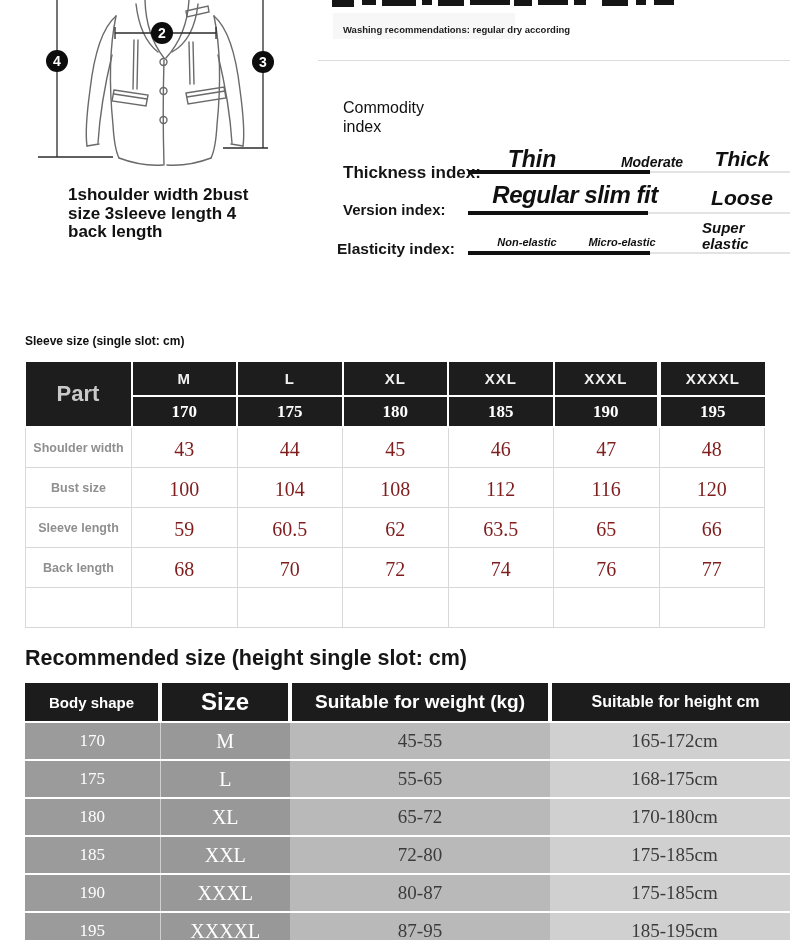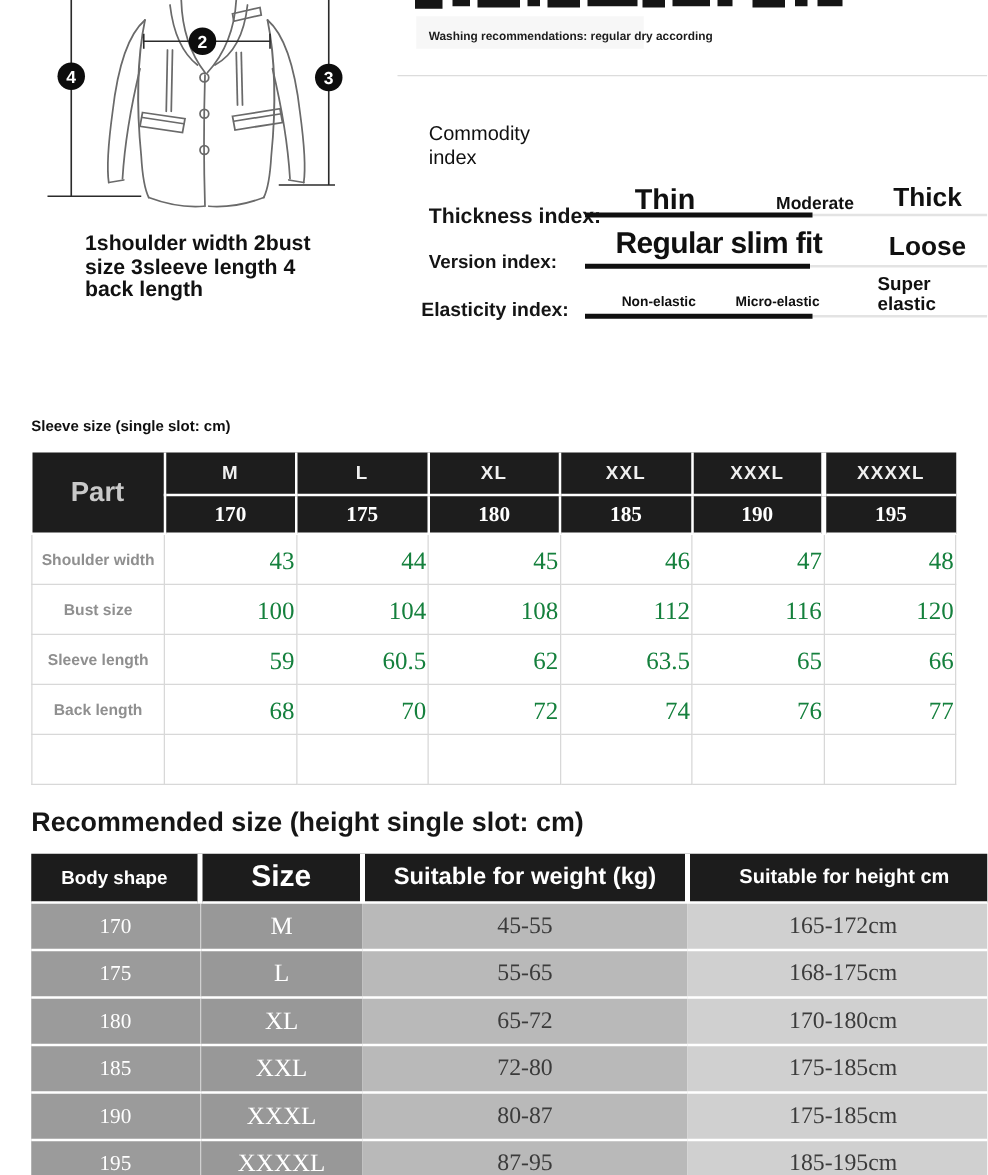--- a/index.html
+++ b/index.html
@@ -20,21 +20,21 @@
                    font-size:16px;line-height:19px;font-weight:normal;color:#101010;}
   .idx-label{position:absolute;font-weight:bold;color:#141414;white-space:nowrap;}
   .lab-thick{left:343px;top:163px;font-size:17px;}
   .lab-ver{left:343px;top:201px;font-size:15px;}
   .lab-ela{left:337px;top:240px;font-size:15.5px;}
   .bar{position:absolute;left:468px;width:322px;}
   .bar .track{position:absolute;left:0;top:1px;width:100%;height:2px;background:#e3e3e3;}
   .bar .fill{position:absolute;left:0;top:0;width:182px;height:4px;background:#101010;}
   .bar-thick{top:170px;} .bar-ver{top:211px;} .bar-ela{top:251px;}
   .opt{position:absolute;font-weight:bold;color:#101010;white-space:nowrap;
-       transform:translateX(-50%);}
+       transform:translateX(-50%);font-style:italic;}
   .opt-thin{left:532px;top:146px;font-size:23px;}
   .opt-moderate{left:612px;top:154px;font-size:14px;margin-left:40px;}
   .opt-thick{left:742px;top:147px;font-size:21px;}
   .opt-regular{left:575px;top:181px;font-size:24px;letter-spacing:-0.5px;}
   .opt-loose{left:742px;top:186px;font-size:21px;}
   .opt-non{left:527px;top:236px;font-size:11px;}
   .opt-micro{left:622px;top:236px;font-size:11px;}
   .opt-super{left:734px;top:220px;font-size:15px;line-height:15.5px;
              transform:translateX(-50%);text-align:left;white-space:normal;width:64px;}
   
@@ -43,21 +43,21 @@
   .t1{position:absolute;left:25px;top:362px;width:740px;}
   .t1 th{background:#1d1d1d;border:2px solid #fff;text-align:center;}
   .t1 th.part{width:103px;font-size:22px;font-weight:bold;color:#c9c9c9;border-left:0;border-top:0;}
   .t1 tr:first-child th{border-top:0;}
   .t1 th:last-child{border-right:0;}
   .t1 th.sz{height:31px;font-size:15px;font-weight:bold;color:#f0f0f0;letter-spacing:1px;}
   .t1 th.ht{height:27px;font-family:"Liberation Serif",serif;font-size:17px;font-weight:600;color:#fff;}
   .t1 th.bigsep{border-left:4px solid #fff;}
   .t1 td{border:1px solid #d8d8d8;height:34px;text-align:center;vertical-align:middle;}
   .t1 td.lbl{font-size:12.5px;font-weight:600;color:#8f8f8f;}
-  .t1 td.val{font-family:"Liberation Serif",serif;font-size:20px;color:#15803d;padding-top:4px;text-align:right;}
+  .t1 td.val{font-family:"Liberation Serif",serif;font-size:20px;color:#7f1d1d;padding-top:4px;}
   
   .note{position:absolute;left:25px;top:623px;width:750px;font-size:11px;font-weight:bold;color:#3c3c3c;}
   .h2{position:absolute;left:25px;top:646px;font-size:21.5px;font-weight:bold;color:#161616;}
   
   .t2{position:absolute;left:25px;top:683px;width:754px;}
   .t2 th{background:#1c1c1c;color:#fff;height:36px;text-align:center;border-left:4px solid #fff;}
   .t2 th:first-child{border-left:0;}
   .t2 th.h-body{width:131px;font-size:15px;}
   .t2 th.h-size{width:124px;font-size:24px;}
   .t2 th.h-weight{width:254px;font-size:19px;}

